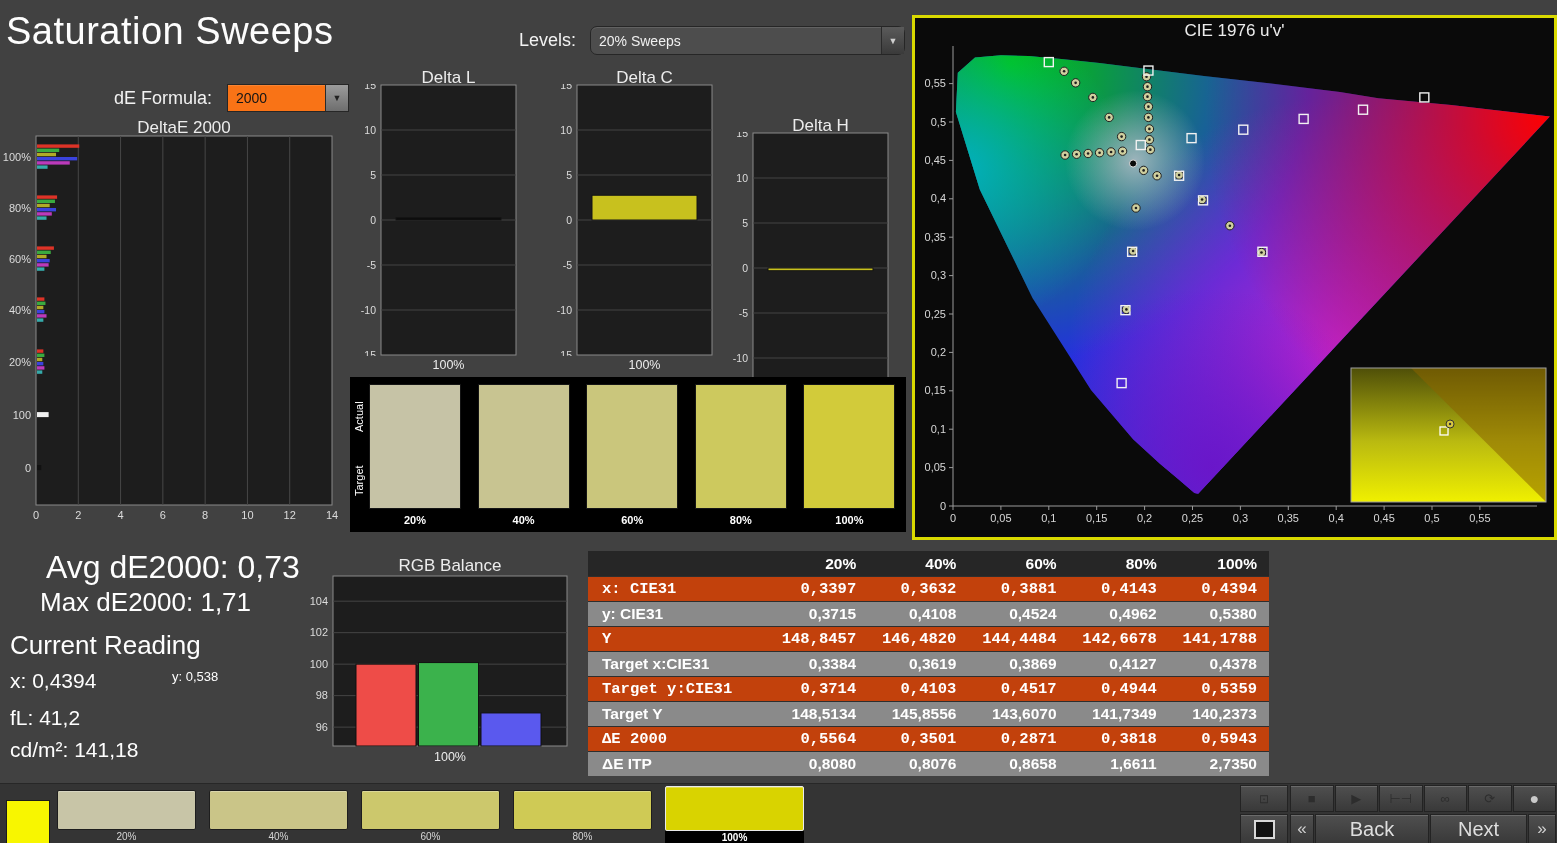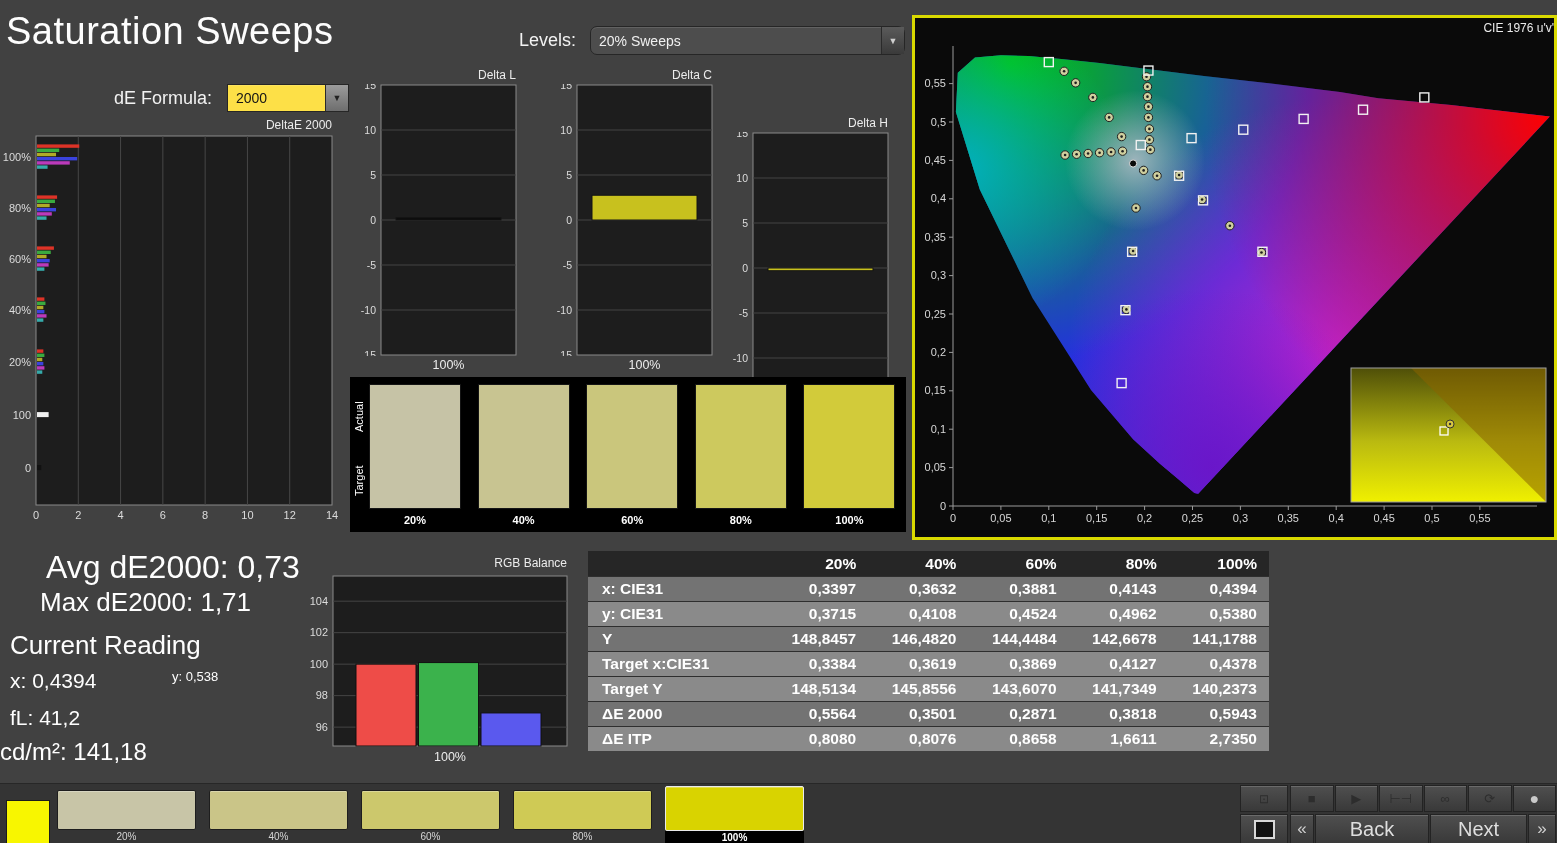--- a/index.html
+++ b/index.html
@@ -7,27 +7,27 @@
         font-family:"Liberation Sans",sans-serif;color:#fff;}
   .page-title{position:absolute;left:6px;top:10px;font-size:38px;font-weight:400;color:#fdfdfd;letter-spacing:.5px;}
   .ctl-label{position:absolute;font-size:18px;color:#f2f2f2;}
   .dropdown{position:absolute;height:27px;background:#4d4d4d;border:1px solid #262626;
             box-shadow:inset 0 1px 0 rgba(255,255,255,.12);display:flex;align-items:center;
             font-size:14px;color:#f0f0f0;cursor:default;}
   .dd-value{flex:1;padding-left:8px;white-space:nowrap;overflow:hidden;}
   .dd-arrow{width:22px;align-self:stretch;display:flex;align-items:center;justify-content:center;
             font-size:9px;color:#cfcfcf;background:linear-gradient(#5a5a5a,#3a3a3a);border-left:1px solid #2a2a2a;}
   #levels-dd{left:590px;top:26px;width:313px;border-radius:7px;}
-  #formula-dd{left:227px;top:84px;width:120px;height:26px;background:#fde047;color:#151515;}
+  #formula-dd{left:227px;top:84px;width:120px;height:26px;background:#f97316;color:#151515;}
   #formula-dd .dd-arrow{background:linear-gradient(#9c9c9c,#6e6e6e);color:#222;}
   #levels-label{left:519px;top:30px;}
   #formula-label{left:114px;top:88px;}
 
   .panel{position:absolute;}
-  .chart-title{position:absolute;font-size:12px;color:#ececec;text-align:right;white-space:nowrap;}
+  .chart-title{position:absolute;font-size:17px;color:#ececec;text-align:center;white-space:nowrap;}
   .xlabel{position:absolute;font-size:12.5px;color:#ececec;text-align:center;}
   svg{position:absolute;display:block;}
   svg text{font-family:"Liberation Sans",sans-serif;}
 
   #deltae-wrap{left:2px;top:118px;width:336px;height:406px;}
   #deltae-title{left:34px;top:0;width:296px;}
   #svg-deltae{left:0;top:16px;}
 
   .mini{width:186px;height:306px;}
   #dl-wrap{left:355px;top:68px;} #dc-wrap{left:541px;top:68px;margin-left:10px;} #dh-wrap{left:727px;top:68px;margin-top:48px;}
@@ -47,33 +47,33 @@
   #cie-panel{left:912px;top:15px;width:639px;height:519px;border:3px solid #d9d900;background:#0a0a0a;}
   #cie-title{left:0;top:3px;width:639px;}
   #svg-cie{left:0;top:0;}
 
   .stat{position:absolute;color:#fefefe;white-space:nowrap;}
   #stat-avg{left:46px;top:549px;font-size:32px;}
   #stat-max{left:40px;top:587px;font-size:26px;}
   #stat-cur{left:10px;top:630px;font-size:26px;}
   #stat-x{left:10px;top:669px;font-size:21px;} #stat-y{left:172px;top:669px;font-size:13px;}
   #stat-fl{left:10px;top:706px;font-size:21px;}
-  #stat-cd{left:0;top:738px;font-size:24px;}
+  #stat-cd{left:10px;top:738px;font-size:21px;}
 
   #rgb-wrap{left:302px;top:556px;width:272px;height:212px;}
   #rgb-title{left:31px;top:0;width:234px;}
   #svg-rgb{left:0;top:18px;}
   #rgb-xlabel{left:31px;top:194px;width:234px;}
 
   #results-table{position:absolute;left:588px;top:551px;width:681px;border-collapse:collapse;
                  font-size:15.5px;font-weight:700;color:#fff;table-layout:fixed;}
   #results-table th{background:#262626;text-align:right;padding:3px 12px 3px 0;height:19px;}
   #results-table th.rowlabel,#results-table td.rowlabel{text-align:left;padding-left:14px;padding-right:0;width:166px;}
   #results-table td{text-align:right;padding:2px 12px 2px 0;height:20px;border-top:1px solid #2e2e2e;}
-  #results-table tr.dark td{background:#737373;}
+  #results-table tr.dark td{background:#c2410c;font-family:Liberation Mono, monospace;}
   #results-table tr.light td{background:#8a8a8a;}
 
   #bottom-strip{position:absolute;left:0;top:783px;width:1557px;height:60px;background:#343434;border-top:1px solid #272727;}
   #current-color{position:absolute;left:6px;top:16px;width:42px;height:43px;border:1px solid #1c1c1c;}
   #patch-row{position:absolute;left:57px;top:6px;display:flex;gap:13px;align-items:flex-start;}
   .patch{width:139px;display:flex;flex-direction:column;cursor:pointer;}
   .patch-color{height:38px;border:1px solid #1e1e1e;border-radius:2px;box-shadow:inset 0 1px 0 rgba(255,255,255,.3);}
   .patch-label{height:13px;font-size:10px;color:#d6d6d6;text-align:center;line-height:13px;}
   .patch.selected .patch-color{margin-top:-4px;height:43px;border:1px solid #eaeaea;}
   .patch.selected .patch-label{background:#000;color:#fff;font-weight:700;}
@@ -556,20 +556,28 @@
           <td>141,1788</td>
         </tr>
         <tr class="light">
           <td class="rowlabel">Target x:CIE31</td>
           <td>0,3384</td>
           <td>0,3619</td>
           <td>0,3869</td>
           <td>0,4127</td>
           <td>0,4378</td>
         </tr>
+        <tr class="dark">
+          <td class="rowlabel">Target y:CIE31</td>
+          <td>0,3714</td>
+          <td>0,4103</td>
+          <td>0,4517</td>
+          <td>0,4944</td>
+          <td>0,5359</td>
+        </tr>
         <tr class="light">
           <td class="rowlabel">Target Y</td>
           <td>148,5134</td>
           <td>145,8556</td>
           <td>143,6070</td>
           <td>141,7349</td>
           <td>140,2373</td>
         </tr>
         <tr class="dark">
           <td class="rowlabel">ΔE 2000</td>

